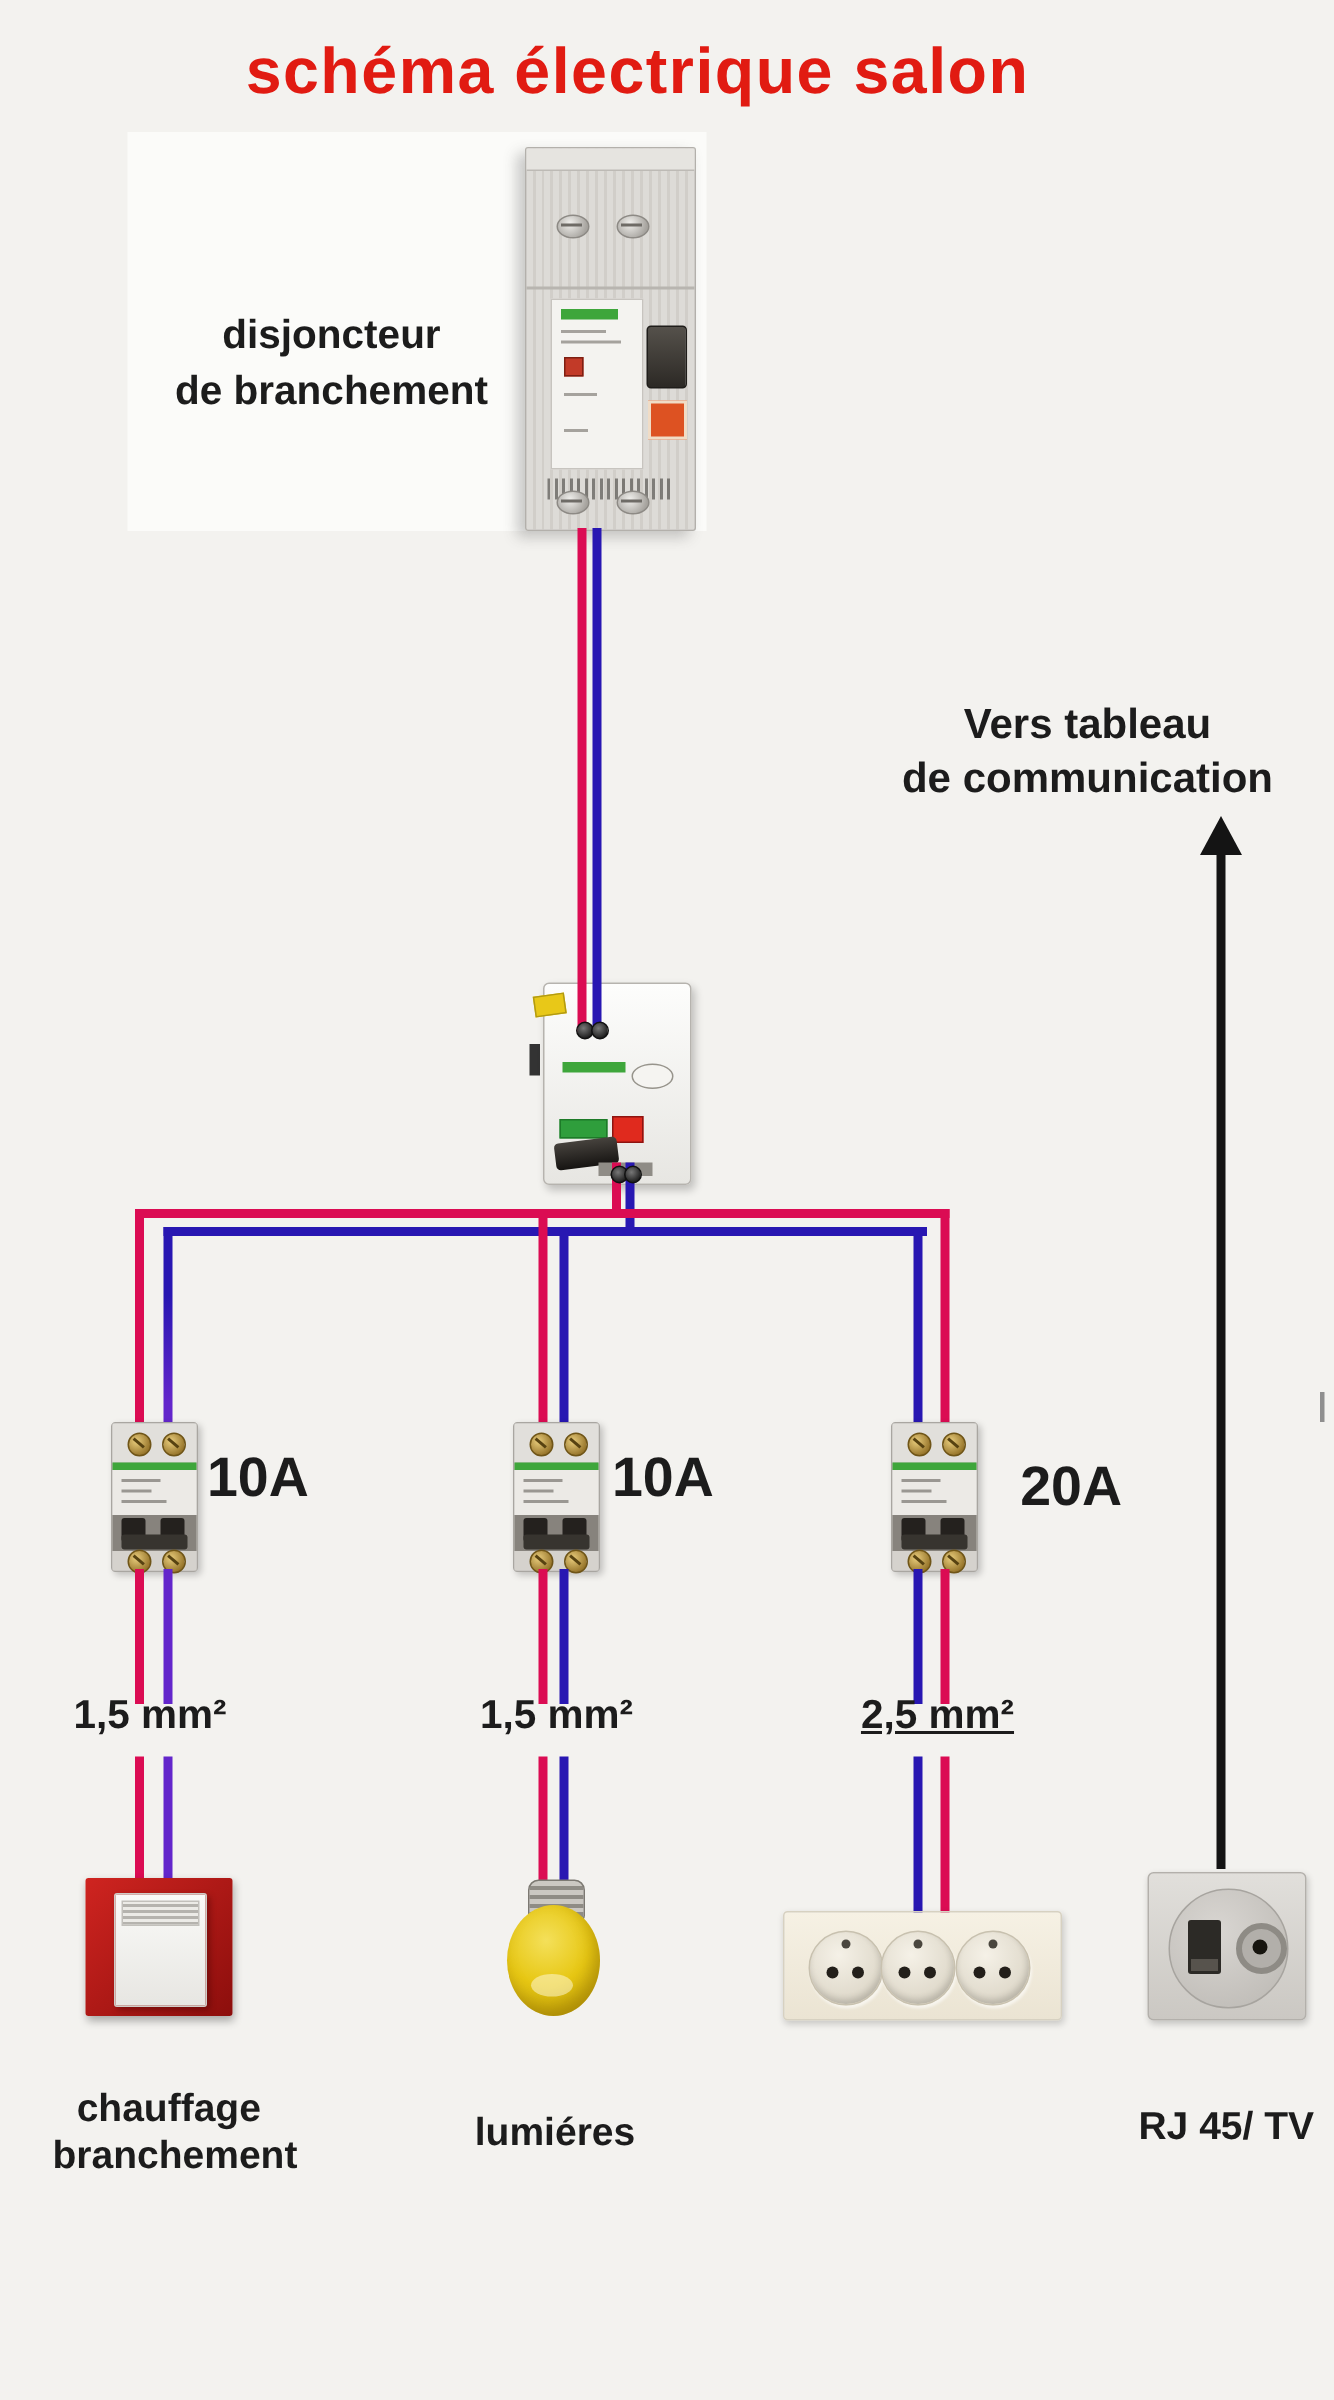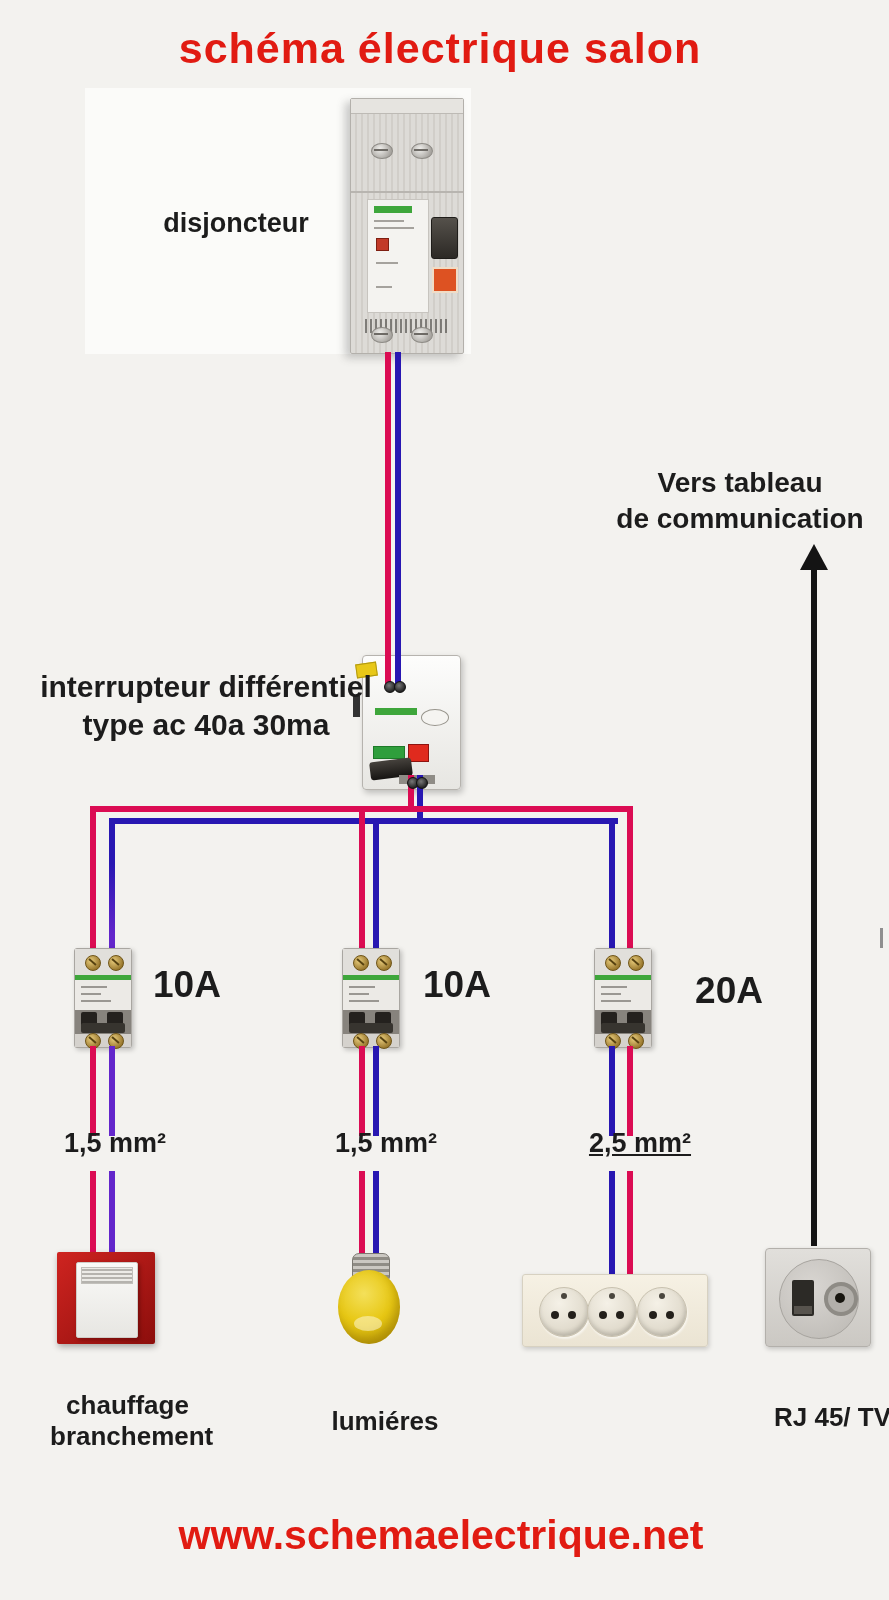--- a/index.html
+++ b/index.html
@@ -1,19 +1,19 @@
 <!DOCTYPE html>
 <html style="--background: #f3f2ef; --title-red: #e11b12; --url-red: #e11b12; --text-black: #1c1c1c; --wire-live: #db0c53; --wire-neutral: #2817b2; --wire-neutral-violet: #6326cb; --arrow-black: #141414; --breaker-green: #3ea63b; --heater-red: #bb1a16; --bulb-yellow: #e6c515;"><head>
 <meta charset="utf-8">
 <style>
   html,body{margin:0;padding:0;}
   body{font-family:"Liberation Sans", sans-serif;background:#f3f2ef;}
   .canvas{position:relative;width:889px;height:1600px;background:var(--background,#f3f2ef);overflow:hidden;}
   .abs{position:absolute;}
-  .lbl{position:absolute;color:var(--text-black,#1c1c1c);font-weight:bold;text-align:center;padding-left:15px;}
+  .lbl{position:absolute;color:var(--text-black,#1c1c1c);font-weight:bold;text-align:center;}
   .wire{position:absolute;width:6px;}
   .wire.live{background:var(--wire-live,#db0c53);}
   .wire.neutral{background:var(--wire-neutral,#2817b2);}
   .wire.violet{background:var(--wire-neutral-violet,#6326cb);}
   .bus{position:absolute;height:6px;}
   .bus.live{background:var(--wire-live,#db0c53);}
   .bus.neutral{background:var(--wire-neutral,#2817b2);}
 
   
   .page-title{left:0;top:24px;width:850px;font-size:43px;letter-spacing:1px;color:var(--title-red,#e11b12);}
@@ -136,20 +136,21 @@
     </div>
     <div class="mb-btn-dark"></div>
     <div class="mb-btn-orange"></div>
     <div class="mb-barcode"></div>
     <div class="screw-metal" style="left:20px;top:228px;"></div>
     <div class="screw-metal" style="left:60px;top:228px;"></div>
   </div>
 
   <div class="lbl" style="left:90px;top:205px;width:262px;font-size:27px;line-height:37px;">
     <div>disjoncteur</div>
+    <div>de branchement</div>
   </div>
 
   <div class="wire live" style="left:385px;top:352px;height:336px;z-index:3;"></div>
   <div class="wire neutral" style="left:395px;top:352px;height:336px;z-index:3;"></div>
 
   <div class="lbl" style="left:555px;top:465px;width:340px;font-size:28px;line-height:36px;">
     <div>Vers tableau</div>
     <div>de communication</div>
   </div>
   <div class="abs arrow-head"></div>
@@ -163,24 +164,20 @@
     <div class="ds-brand"></div>
     <div class="ds-test"></div>
     <div class="ds-green"></div>
     <div class="ds-red"></div>
     <div class="ds-toggle"></div>
     <div class="ds-strip"></div>
     <div class="term" style="left:44px;top:121px;z-index:4;"></div>
     <div class="term" style="left:53px;top:121px;z-index:4;"></div>
   </div>
 
-  <div class="lbl" style="left:10px;top:668px;width:362px;font-size:30px;line-height:38px;">
-    <div>interrupteur différentiel</div>
-    <div>type ac 40a 30ma</div>
-  </div>
 
   <div class="wire live" style="left:408px;top:775px;height:37px;"></div>
   <div class="wire neutral" style="left:417px;top:775px;height:49px;"></div>
 
   <div class="bus live" style="left:90px;top:806px;width:543px;"></div>
   <div class="bus neutral" style="left:109px;top:818px;width:509px;"></div>
 
   <div class="wire live" style="left:90px;top:806px;height:142px;"></div>
   <div class="wire" style="left:109px;top:818px;height:130px;background:linear-gradient(180deg,var(--wire-neutral,#2817b2) 0%,var(--wire-neutral,#2817b2) 35%,var(--wire-neutral-violet,#6326cb) 90%);"></div>
   <div class="wire live" style="left:359px;top:806px;height:142px;"></div>
@@ -308,15 +305,14 @@
     </div>
   </div>
 
   <div class="lbl" style="left:35px;top:1390px;width:155px;font-size:26px;line-height:31px;">
     <div>chauffage</div>
     <div>branchement</div>
   </div>
   <div class="lbl" style="left:295px;top:1406px;width:150px;font-size:26px;">lumiéres</div>
   <div class="lbl" style="left:740px;top:1402px;width:155px;font-size:26px;">RJ 45/ TV</div>
 
-  <div class="lbl site-url">www.schemaelectrique.net</div>
 
 </div>
 
 </body></html>

